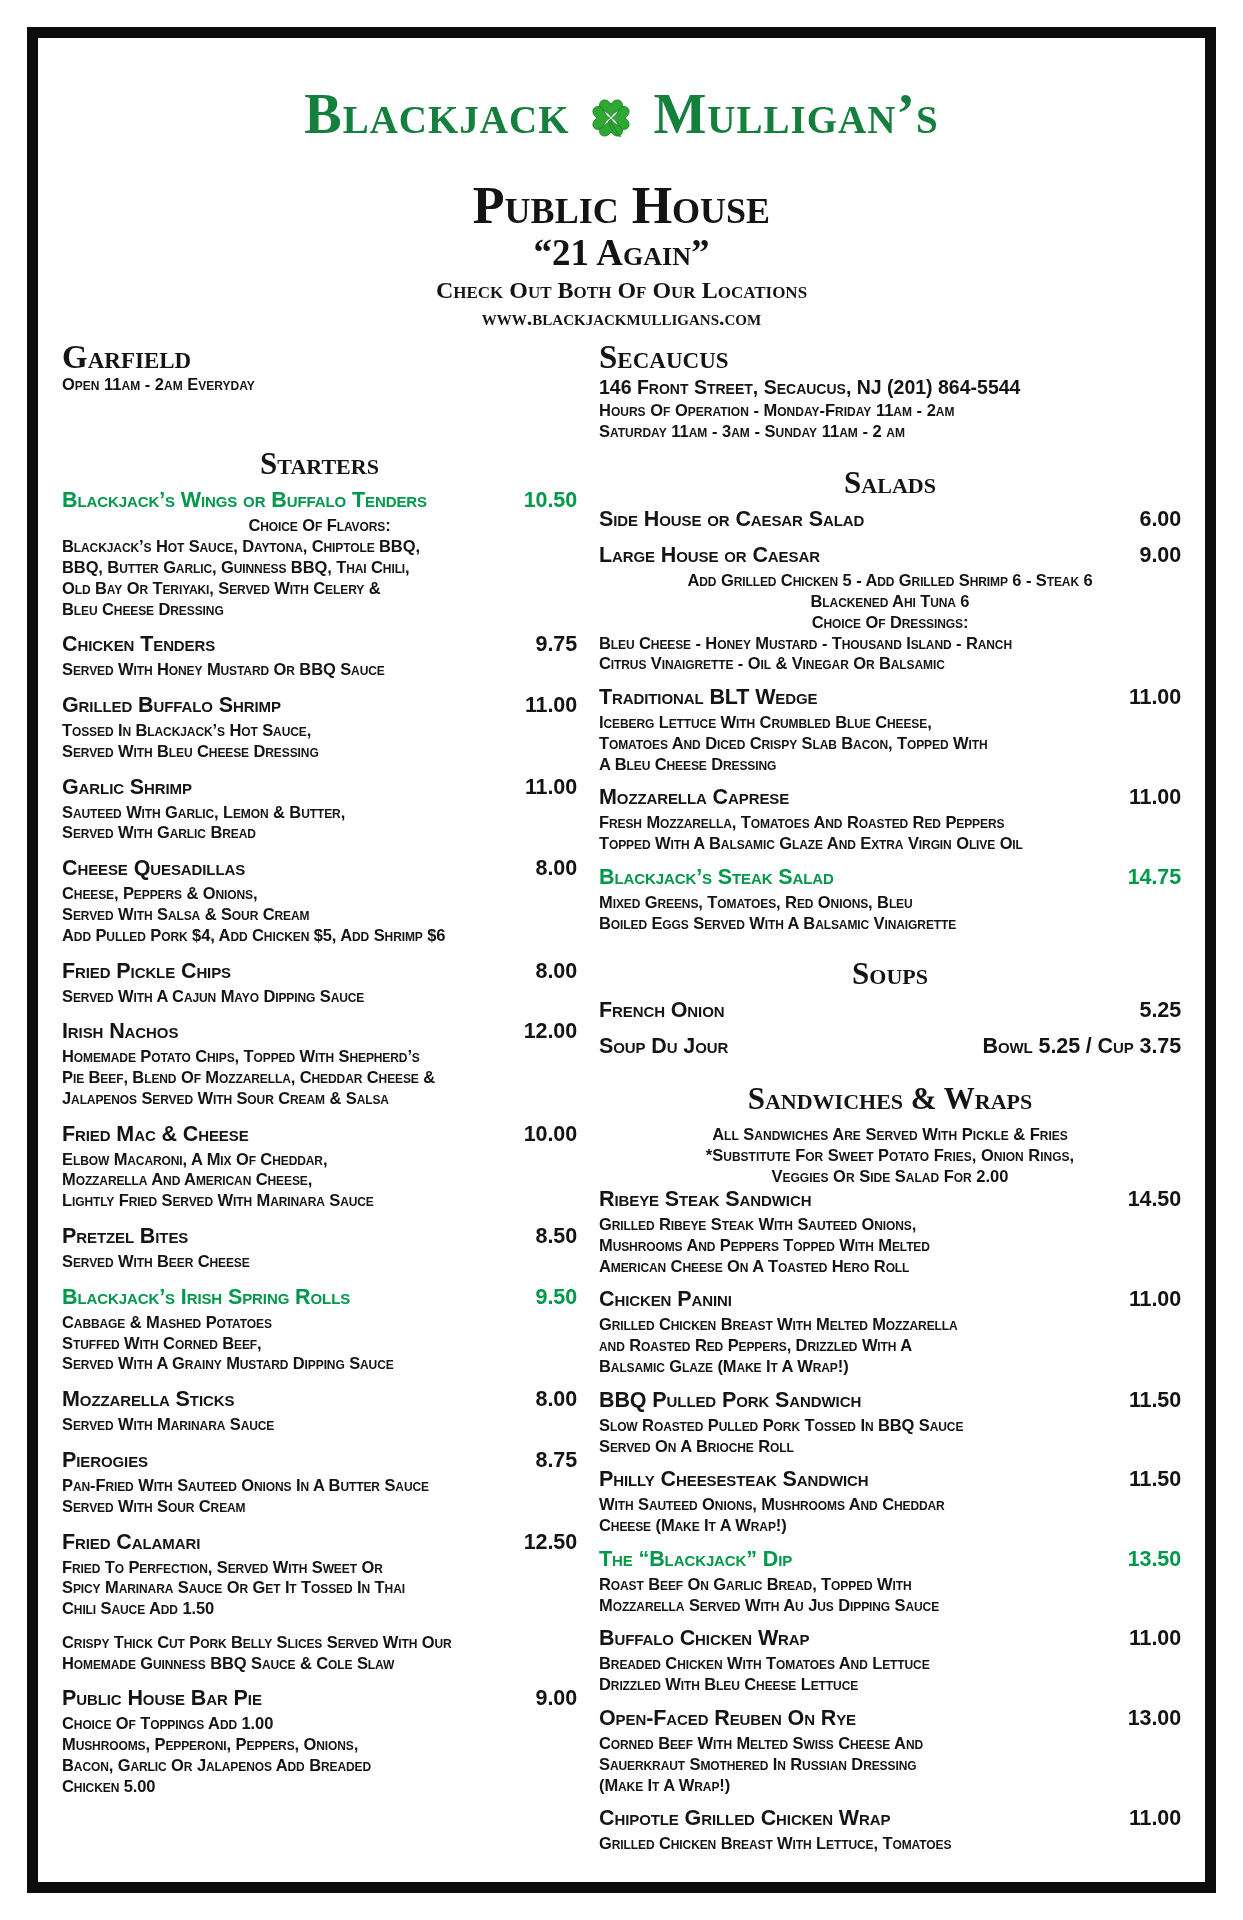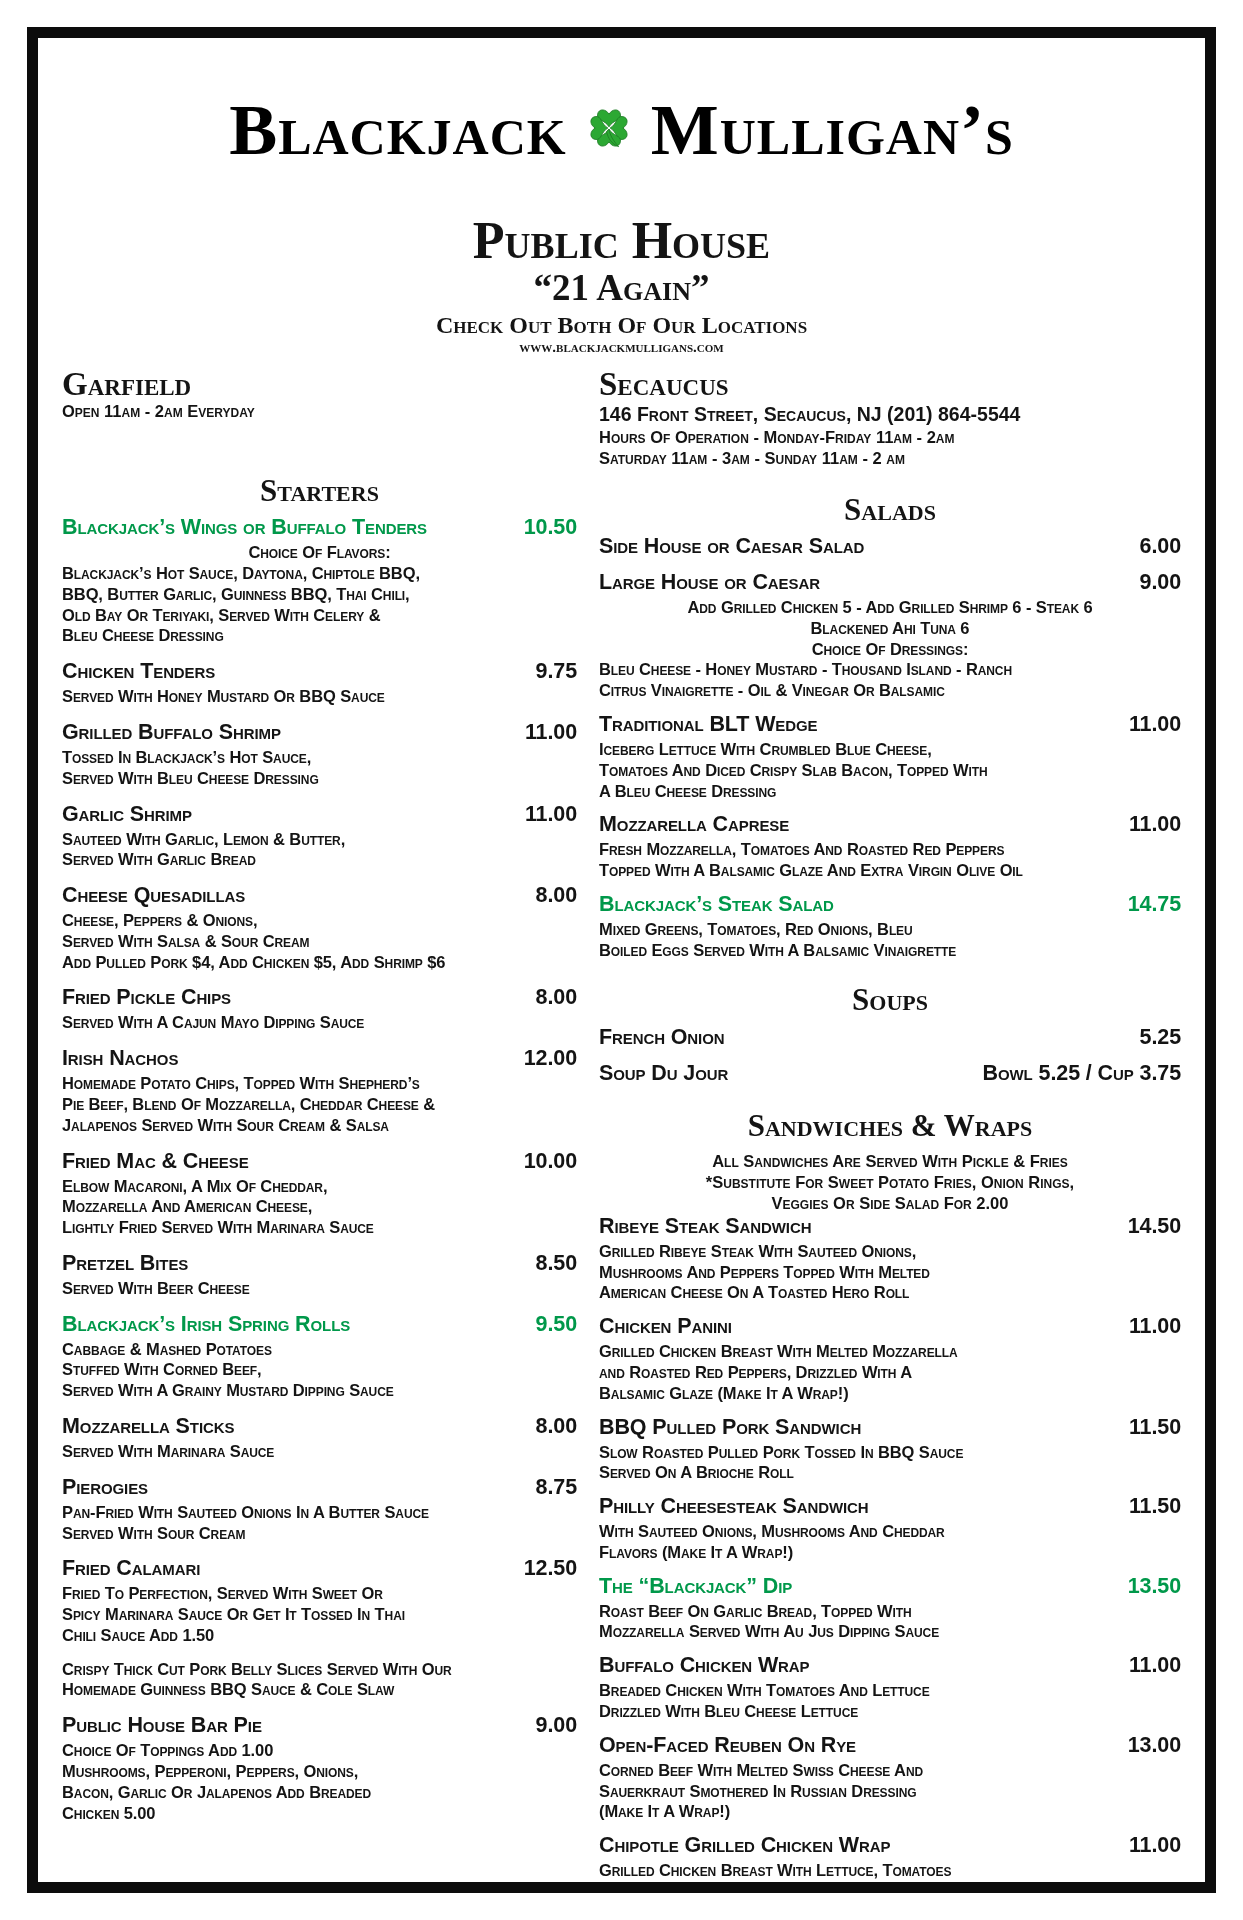--- a/index.html
+++ b/index.html
@@ -14,30 +14,30 @@
     position:absolute;inset:27px;
     border:11px solid #0c0c0c;
     box-sizing:border-box;
     padding:8px 24px 0 24px;
     overflow:hidden;
     background:#fff;
   }
   
   .masthead{text-align:center;}
   .title-line{
-    display:flex;align-items:flex-start;justify-content:center;gap:12px;
+    display:flex;align-items:flex-end;justify-content:center;gap:12px;
     font-family:"Liberation Serif",serif;
-    font-size:72px;line-height:1.02;letter-spacing:1px;
-    color:#000000;
+    font-size:56px;line-height:1.02;letter-spacing:1px;
+    color:#15803d;
   }
   .clover{display:inline-block;width:60px;height:60px;transform:translateY(4px);}
   .ph-line{font-family:"Liberation Serif",serif;font-size:52px;line-height:1.02;margin-top:-2px;}
   .tagline{font-family:"Liberation Serif",serif;font-size:37px;line-height:1.05;margin-top:2px;}
   .loc-note{font-family:"Liberation Serif",serif;font-size:24px;line-height:1.15;margin-top:4px;}
-  .website{font-family:"Liberation Serif",serif;font-size:15px;line-height:1.15;}
+  .website{font-family:"Liberation Serif",serif;font-size:22px;line-height:1.15;}
   
   .columns{
     display:grid;grid-template-columns:515px 1fr;column-gap:22px;
     margin-top:10px;
   }
   .loc{}
   .loc-name{font-family:"Liberation Serif",serif;font-size:33px;line-height:1.05;margin:0;}
   .loc-addr{font-size:19.5px;line-height:1.25;margin:1px 0 0 0;}
   .loc-hours{font-size:16.5px;line-height:1.3;margin:0;}
   .section-title{
@@ -357,21 +357,21 @@
               <div class="dline">Served On A Brioche Roll</div>
             </div>
           </div>
           <div class="item">
             <div class="row">
               <span class="iname">Philly Cheesesteak Sandwich</span>
               <span class="iprice">11.50</span>
             </div>
             <div class="desc">
               <div class="dline">With Sauteed Onions, Mushrooms And Cheddar</div>
-              <div class="dline">Flavors (Make It A Wrap!)</div>
+              <div class="dline">Cheese (Make It A Wrap!)</div>
             </div>
           </div>
           <div class="item green">
             <div class="row">
               <span class="iname">The “Blackjack” Dip</span>
               <span class="iprice">13.50</span>
             </div>
             <div class="desc">
               <div class="dline">Roast Beef On Garlic Bread, Topped With</div>
               <div class="dline">Mozzarella Served With Au Jus Dipping Sauce</div>

